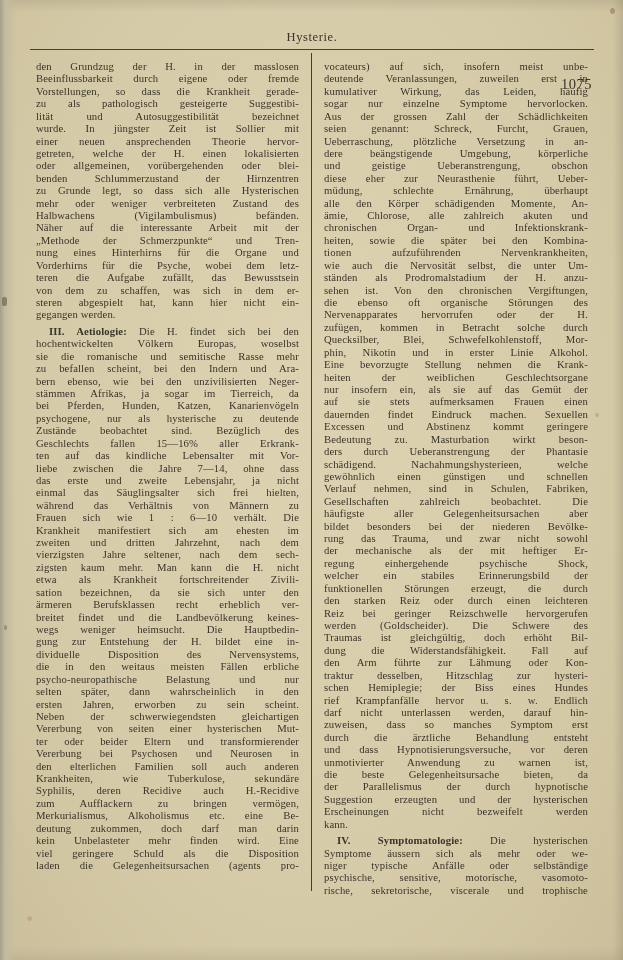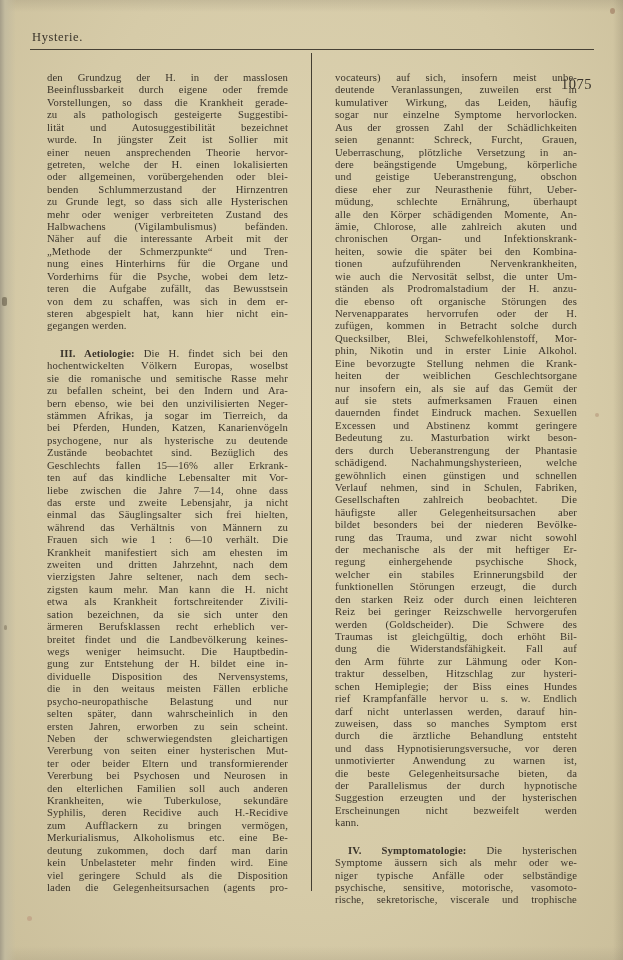--- a/index.html
+++ b/index.html
@@ -12,31 +12,31 @@
     position:absolute; inset:0;
     background:
       linear-gradient(90deg, #a59e89 0px, #c3bb9f 5px, rgba(195,187,159,0) 16px),
       linear-gradient(270deg, rgba(140,130,105,.30) 0px, rgba(140,130,105,0) 10px),
       linear-gradient(180deg, rgba(150,140,115,.28) 0px, rgba(150,140,115,0) 12px),
       linear-gradient(0deg, rgba(150,140,115,.22) 0px, rgba(150,140,115,0) 14px),
       radial-gradient(ellipse at 50% 42%, #ddd3b2 0%, #d6cba8 62%, #cbbf9b 100%);
   }
   .header { position:absolute; left:32px; right:31px; top:30px; height:18px; color:#3a342b; }
   .running-title {
-    position:absolute; left:0; right:0; 
+    position:absolute; left:0; right:0; text-align:center;
     font-size:12.5px; letter-spacing:.6px;
   }
   .page-number { position:absolute; right:0; top:-2px; font-size:14.5px; letter-spacing:.5px;margin-top:48px; }
   .header-rule { position:absolute; left:30px; right:29px; top:49px; border-top:1.4px solid #474135; }
   .columns { position:absolute; left:32px; top:56px; width:560px; height:840px; }
   .column { position:absolute; top:0; }
   #col-0 { left:0; width:271px; }
   #col-1 { right:0; width:272px; }
   .col-divider { position:absolute; left:279px; top:-3px; width:1.2px; height:838px; background:#443e31; }
-  .para { margin:15px; }
+  .para { margin:4px; }
   .line {
     font-size:10.7px; line-height:12.42px; color:#3a342b;
     letter-spacing:.12px;
     text-align:justify; text-align-last:justify;
     white-space:normal; overflow:hidden;
   }
   .line.first-line { text-indent:13px; }
   .line.line-end { text-align-last:left; }
   .line strong { font-weight:bold; }
   .speck { position:absolute; border-radius:50%; }
@@ -141,20 +141,21 @@
           <div class="line"><span>und geistige Ueberanstrengung, obschon</span></div>
           <div class="line"><span>diese eher zur Neurasthenie führt, Ueber-</span></div>
           <div class="line"><span>müdung, schlechte Ernährung, überhaupt</span></div>
           <div class="line"><span>alle den Körper schädigenden Momente, An-</span></div>
           <div class="line"><span>ämie, Chlorose, alle zahlreich akuten und</span></div>
           <div class="line"><span>chronischen Organ- und Infektionskrank-</span></div>
           <div class="line"><span>heiten, sowie die später bei den Kombina-</span></div>
           <div class="line"><span>tionen aufzuführenden Nervenkrankheiten,</span></div>
           <div class="line"><span>wie auch die Nervosität selbst, die unter Um-</span></div>
           <div class="line"><span>ständen als Prodromalstadium der H. anzu-</span></div>
+          <div class="line"><span>sehen ist. Von den chronischen Vergiftungen,</span></div>
           <div class="line"><span>die ebenso oft organische Störungen des</span></div>
           <div class="line"><span>Nervenapparates hervorrufen oder der H.</span></div>
           <div class="line"><span>zufügen, kommen in Betracht solche durch</span></div>
           <div class="line"><span>Quecksilber, Blei, Schwefelkohlenstoff, Mor-</span></div>
           <div class="line"><span>phin, Nikotin und in erster Linie Alkohol.</span></div>
           <div class="line"><span>Eine bevorzugte Stellung nehmen die Krank-</span></div>
           <div class="line"><span>heiten der weiblichen Geschlechtsorgane</span></div>
           <div class="line"><span>nur insofern ein, als sie auf das Gemüt der</span></div>
           <div class="line"><span>auf sie stets aufmerksamen Frauen einen</span></div>
           <div class="line"><span>dauernden findet Eindruck machen. Sexuellen</span></div>

